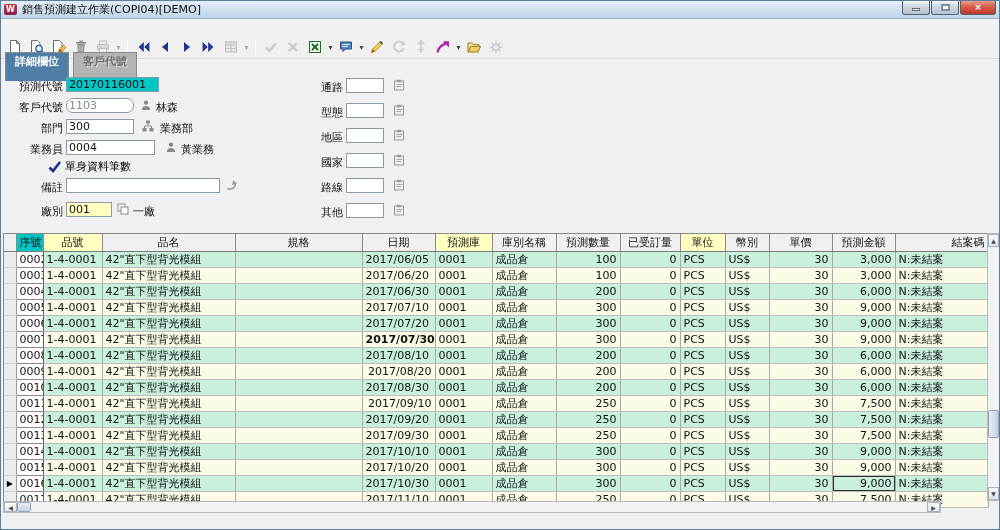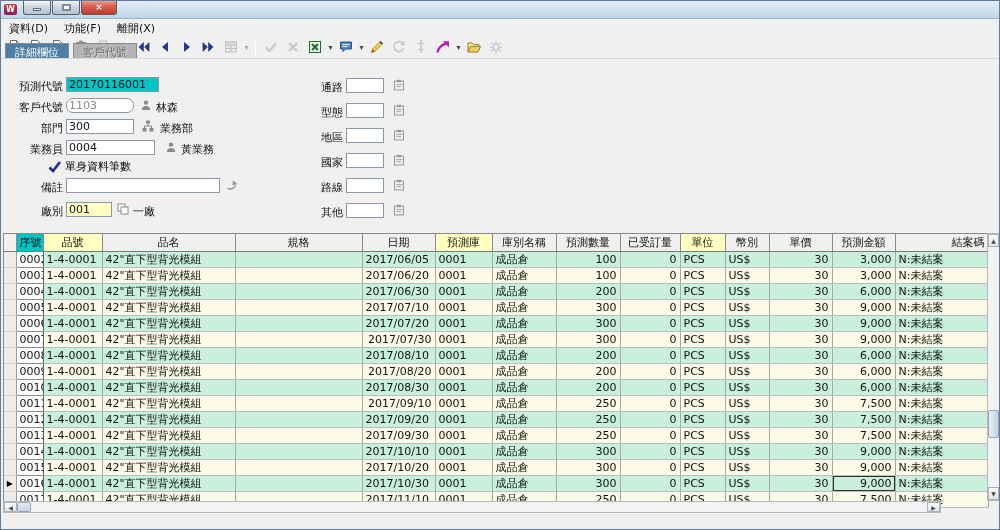--- a/index.html
+++ b/index.html
@@ -41,21 +41,21 @@
     justify-content:center; border:1px solid transparent; }
   .tb-btn .tb-ic { width:16px; height:16px; }
   .tb-btn.disabled { opacity:.45; filter:grayscale(1); }
   .tb-drop { width:9px; height:21px; font-size:8px; color:#444;
     display:flex; align-items:center; justify-content:center; }
   .tb-drop.disabled { color:#aaa; }
   .tb-sep { width:1px; height:17px; background:#b8b8b8;
     border-right:1px solid #fff; margin:0 4px; }
 
   
-  .tabs { position:absolute; left:4px; top:42px; height:15px; display:flex; font-size:11px; }
+  .tabs { position:absolute; left:4px; top:51px; height:29px; display:flex; font-size:11px;font-weight:bold; }
   .tab { padding:1px 9px 1px 9px; margin-right:4px; border:1px solid #8a8a8a;
     border-bottom:none; white-space:nowrap; }
   .tab.active { background:#4e7ea6; color:#fff; }
   .tab.inactive { background:#b4b4b4; color:#6f6f6f; text-shadow:1px 1px 0 #dcdcdc; }
 
   
   .form { position:absolute; left:0; top:74px; right:0; height:158px; font-size:11px; }
   .flabel { position:absolute; width:60px; text-align:right; color:#111; white-space:nowrap; }
   .fin { position:absolute; height:15px; border:1px solid #8a98a8; background:#fff;
     font-family:"DejaVu Sans",sans-serif; font-size:11px; padding:0 2px; color:#111; }
@@ -230,38 +230,34 @@
     <symbol id="chk" viewBox="0 0 13 13">
         <path d="M1.5 7.5L5 11 12 2" stroke="#1c2f8a" stroke-width="2.6" fill="none"></path>
       </symbol>
   </defs>
 </svg>
 
 <div class="win">
 
   <div class="titlebar">
     <div class="app-icon">W</div>
+    <div class="title-text">銷售預測建立作業(COPI04)[DEMO]</div>
     <div class="winbtns">
       <div class="winbtn">
           <div class="glyph-min"></div>
         </div>
       <div class="winbtn">
           <div class="glyph-max"></div>
         </div>
       <div class="winbtn close">
           <span>×</span>
         </div>
     </div>
   </div>
 
-  <div class="menubar">
-    <span class="menu-item">資料(D)</span>
-    <span class="menu-item">功能(F)</span>
-    <span class="menu-item">離開(X)</span>
-  </div>
 
   <div class="toolbar">
       <div class="tb-btn">
         <svg class="tb-ic">
           <use href="#tb-new-document"></use>
         </svg>
       </div>
       <div class="tb-btn">
         <svg class="tb-ic">
           <use href="#tb-print-preview"></use>
@@ -574,21 +570,21 @@
             <td style="text-align: right;">30</td>
             <td style="text-align: right;">9,000</td>
             <td style="text-align: left;">N:未結案</td>
           </tr>
           <tr>
             <td class="gutter"></td>
             <td class="seq-cell" style="text-align: center;">0007</td>
             <td style="text-align: left;">1-4-0001</td>
             <td style="text-align: left;">42"直下型背光模組</td>
             <td style="text-align: left;"></td>
-            <td style="text-align: right;">2017/07/30</td>
+            <td style="text-align: right; font-weight: bold;">2017/07/30</td>
             <td style="text-align: left;">0001</td>
             <td style="text-align: left;">成品倉</td>
             <td style="text-align: right;">300</td>
             <td style="text-align: right;">0</td>
             <td style="text-align: left;">PCS</td>
             <td style="text-align: left;">US$</td>
             <td style="text-align: right;">30</td>
             <td style="text-align: right;">9,000</td>
             <td style="text-align: left;">N:未結案</td>
           </tr>

